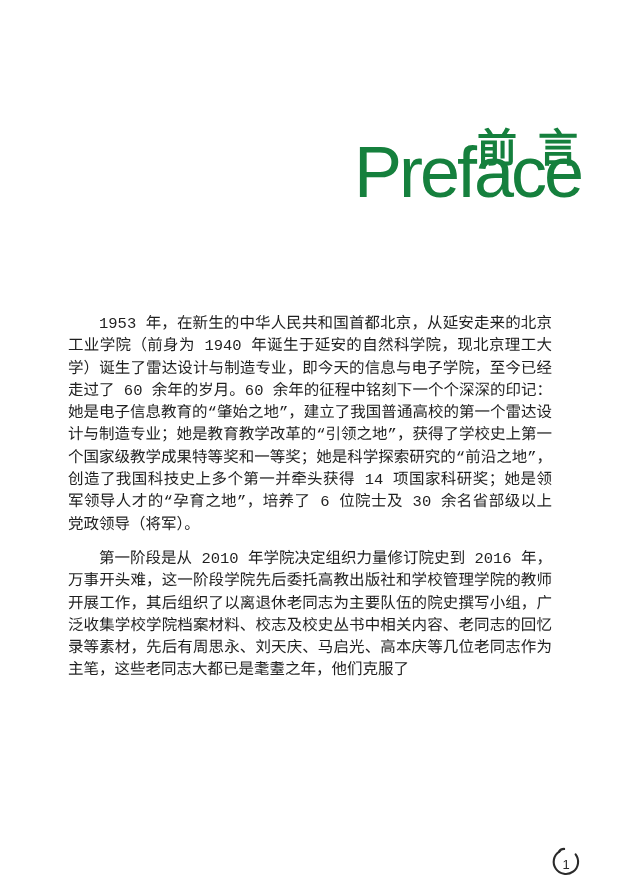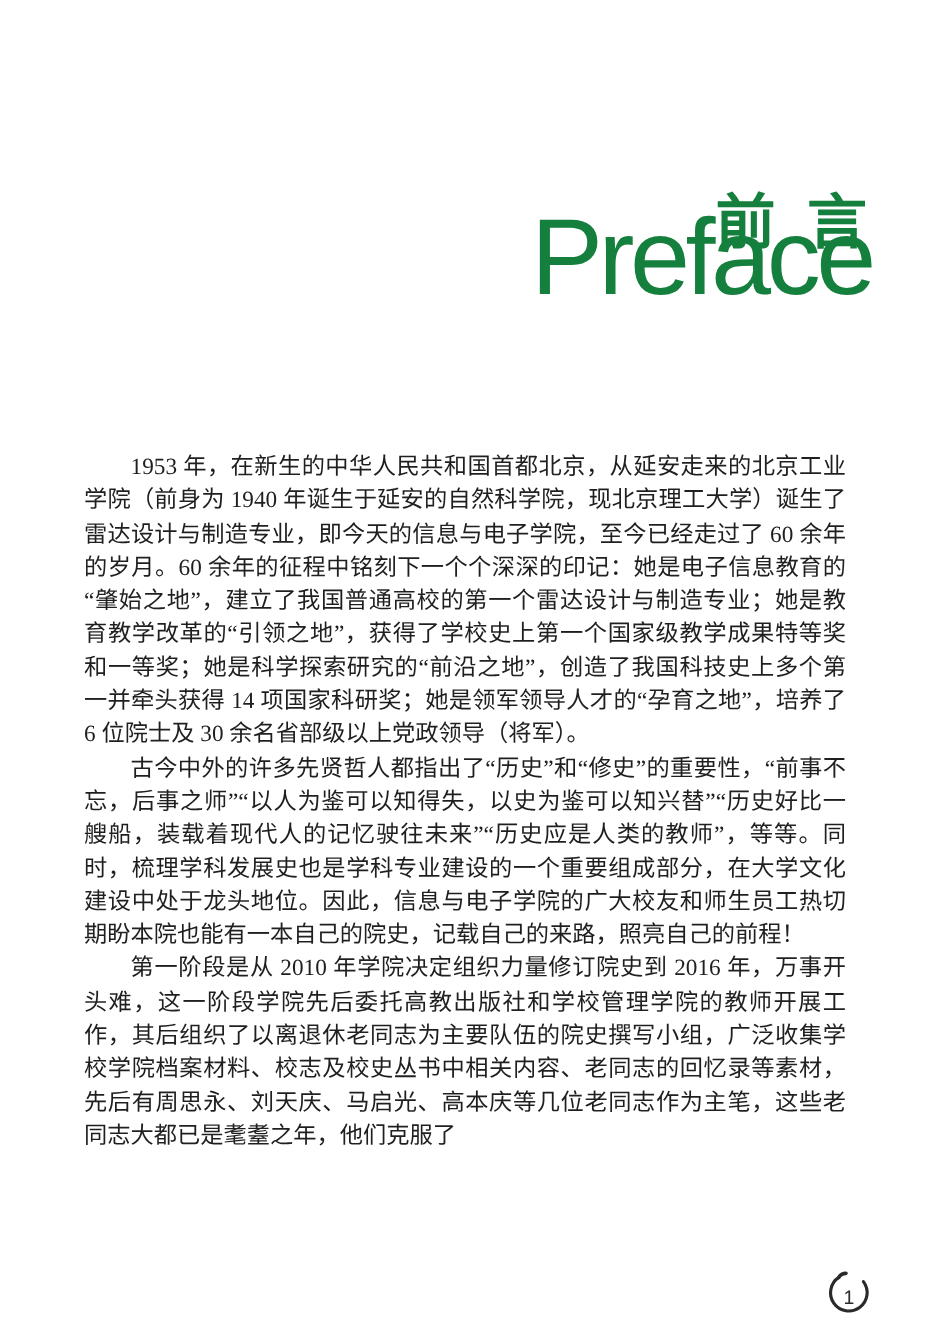--- a/index.html
+++ b/index.html
@@ -56,23 +56,24 @@
     position: absolute;
     left: 56px;
     top: 301px;
     width: 508px;
     font-size: 15.5px;
     line-height: 22.3px;
     text-align: justify;
     color: #1f1f1f;
   }
   .body-text p {
-    margin: 0;
+    margin: 12px;
     padding: 0;
     text-indent: 2em;
+    font-family: Liberation Mono, monospace;
   }
 
   
   .page-num {
     position: absolute;
     left: 548px;
     top: 844px;
     width: 36px;
     height: 37px;
   }
@@ -97,21 +98,20 @@
 
 <div class="page">
 
   <header class="header">
     <div class="title-en">Preface</div>
     <h1 class="title-cn">前 言</h1>
   </header>
 
   <main class="body-text">
   <p>1953 年，在新生的中华人民共和国首都北京，从延安走来的北京工业学院（前身为 1940 年诞生于延安的自然科学院，现北京理工大学）诞生了雷达设计与制造专业，即今天的信息与电子学院，至今已经走过了 60 余年的岁月。60 余年的征程中铭刻下一个个深深的印记：她是电子信息教育的“肇始之地”，建立了我国普通高校的第一个雷达设计与制造专业；她是教育教学改革的“引领之地”，获得了学校史上第一个国家级教学成果特等奖和一等奖；她是科学探索研究的“前沿之地”，创造了我国科技史上多个第一并牵头获得 14 项国家科研奖；她是领军领导人才的“孕育之地”，培养了 6 位院士及 30 余名省部级以上党政领导（将军）。</p>
-      <p>古今中外的许多先贤哲人都指出了“历史”和“修史”的重要性，“前事不忘，后事之师”“以人为鉴可以知得失，以史为鉴可以知兴替”“历史好比一艘船，装载着现代人的记忆驶往未来”“历史应是人类的教师”，等等。同时，梳理学科发展史也是学科专业建设的一个重要组成部分，在大学文化建设中处于龙头地位。因此，信息与电子学院的广大校友和师生员工热切期盼本院也能有一本自己的院史，记载自己的来路，照亮自己的前程！</p>
       <p>第一阶段是从 2010 年学院决定组织力量修订院史到 2016 年，万事开头难，这一阶段学院先后委托高教出版社和学校管理学院的教师开展工作，其后组织了以离退休老同志为主要队伍的院史撰写小组，广泛收集学校学院档案材料、校志及校史丛书中相关内容、老同志的回忆录等素材，先后有周思永、刘天庆、马启光、高本庆等几位老同志作为主笔，这些老同志大都已是耄耋之年，他们克服了</p>
     </main>
 
   <footer>
     <div class="page-num">
       <svg width="36" height="37" viewBox="0 0 36 37" fill="none" xmlns="http://www.w3.org/2000/svg">
 
         <path d="M 11.2 7.6 A 12.2 12.2 0 1 0 27.6 10.4" stroke="#2a2a2a" stroke-width="2.1" stroke-linecap="round" fill="none"></path>
 
         <path d="M 11.2 7.6 C 12.2 5.8 14.2 4.9 16.0 4.9" stroke="#2a2a2a" stroke-width="2.4" stroke-linecap="round" fill="none"></path>

